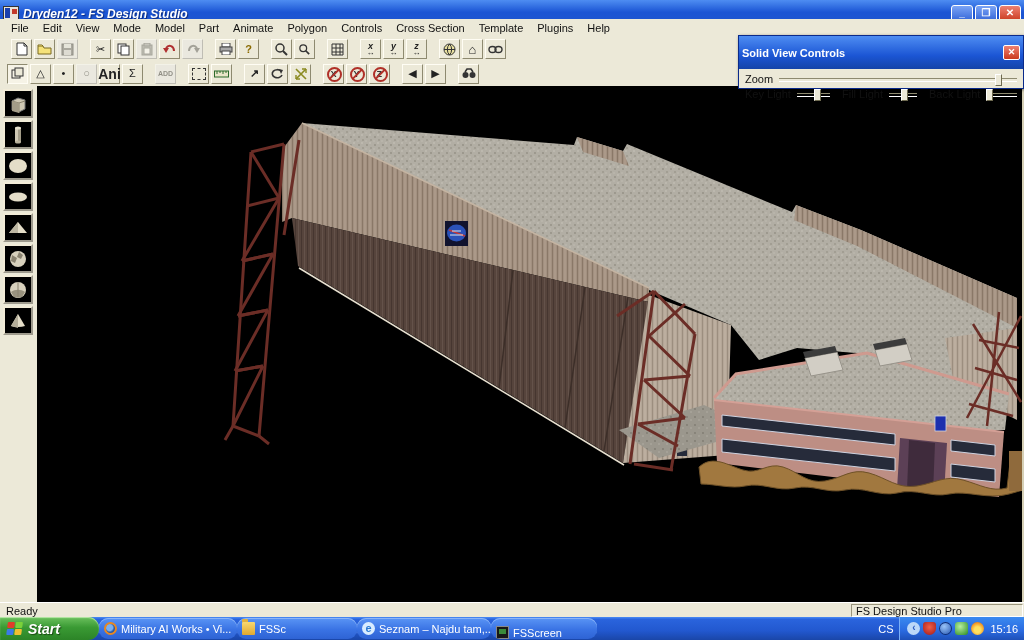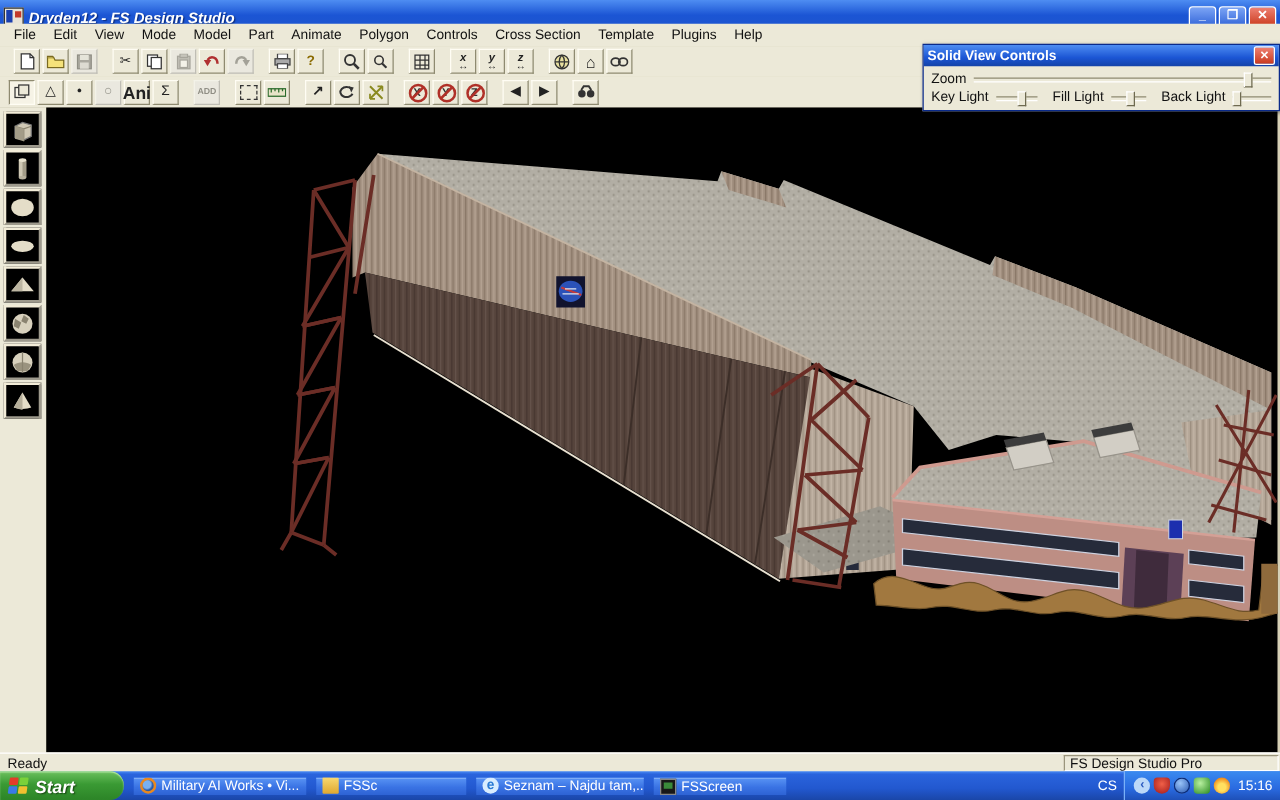--- a/index.html
+++ b/index.html
@@ -54,21 +54,21 @@
   .shape-btn{position:absolute;left:3px;width:30px;height:29px;background:#000;
     border:2px outset #f2ecd8;box-sizing:border-box;display:flex;align-items:center;justify-content:center;}
 
   
   .viewport{position:absolute;left:37px;top:86px;width:985px;height:516px;background:#000;border-right:2px solid #d6d0b6;box-sizing:content-box;}
 
   
   .palette{position:absolute;left:738px;top:35px;width:284px;height:52px;
     background:#ece9d8;border:1px solid #0a2a8a;box-shadow:1px 1px 3px rgba(0,0,0,.5);}
   .pal-title{height:17px;background:linear-gradient(180deg,#4e8df2,#1b55d4 60%,#1443a8);
-    color:#fff;font-weight:bold;font-size:11px;display:flex;align-items:center;padding:0 3px;}
+    color:#fff;font-weight:bold;font-size:11px;display:flex;align-items:center;padding:8px 3px;}
   .pal-close{margin-left:auto;width:15px;height:13px;border-radius:2px;border:1px solid #fff;
     background:linear-gradient(180deg,#ee8172,#ca3a1e);color:#fff;font-size:9px;font-weight:bold;
     line-height:12px;text-align:center;}
   .pal-body{padding:2px 6px;}
   .pal-row{display:flex;align-items:center;height:15px;text-align:right;}
   .pal-label{color:#111;margin-right:6px;white-space:nowrap;}
   .slider{position:relative;height:11px;}
   .slider .track{position:absolute;left:0;right:0;top:5px;height:2px;
     border-top:1px solid #8e8a70;border-bottom:1px solid #fff;}
   .slider .thumb{position:absolute;top:1px;width:5px;height:10px;background:#ece9d8;
@@ -90,21 +90,21 @@
     background:linear-gradient(180deg,#4a8cf5 0%,#2a64dd 10%,#2258cf 60%,#1a46a8 100%);
     display:flex;align-items:center;color:#fff;}
   .startbtn{height:23px;width:92px;border-radius:0 11px 11px 0;
     background:linear-gradient(180deg,#6cc15e 0%,#3a9a34 45%,#2c8427 100%);
     display:flex;align-items:center;padding-left:7px;box-shadow:inset 0 1px 1px #b8e8a8;}
   .startbtn .st{font-weight:bold;font-style:italic;font-size:14px;text-shadow:1px 1px 1px #1a4a14;margin-left:5px;}
   .winflag{width:16px;height:14px;display:inline-block;position:relative;transform:skewX(-8deg);}
   .winflag i{position:absolute;width:7px;height:6px;border-radius:1px;}
   .winflag .r{left:0;top:0;background:#e23c2a;} .winflag .g{left:8px;top:0;background:#7ad13a;}
   .winflag .b{left:0;top:7px;background:#3a7ae8;} .winflag .y{left:8px;top:7px;background:#f0c030;}
-  .task{height:14px;margin-left:8px;border-radius:0;display:flex;align-items:center;
+  .task{height:21px;margin-left:0;border-radius:9px;display:flex;align-items:center;
     padding:0 5px;background:linear-gradient(180deg,#5a95f5,#3a73e4 55%,#2e63d4);
     box-shadow:inset 0 1px 0 #8ab4f8;font-size:11px;white-space:nowrap;overflow:hidden;}
   .task.active{background:linear-gradient(180deg,#1e4cb4,#16399a);box-shadow:inset 1px 1px 2px #0c2468;}
   .task .ticon{width:13px;height:13px;margin-right:4px;flex:none;position:relative;}
   .ticon.firefox{border-radius:50%;background:radial-gradient(circle at 40% 40%,#7ab0f0 40%,#2a5aa8 60%);border:2px solid #e88820;box-sizing:border-box;}
   .ticon.folder{background:linear-gradient(180deg,#f8d870,#e0a830);border-radius:1px;position:relative;}
   .ticon.folder:before{content:"";position:absolute;left:0;top:-3px;width:6px;height:3px;background:#e0b040;border-radius:1px 1px 0 0;}
   .ticon.ie{border-radius:50%;background:#d8ecff;color:#2a7ad4;font-weight:bold;font-size:11px;line-height:13px;text-align:center;}
   .ticon.screen{background:#181818;border:1px solid #888;box-sizing:border-box;}
   .ticon.screen:after{content:"";position:absolute;left:2px;top:2px;width:7px;height:5px;background:#3a8a3a;}

